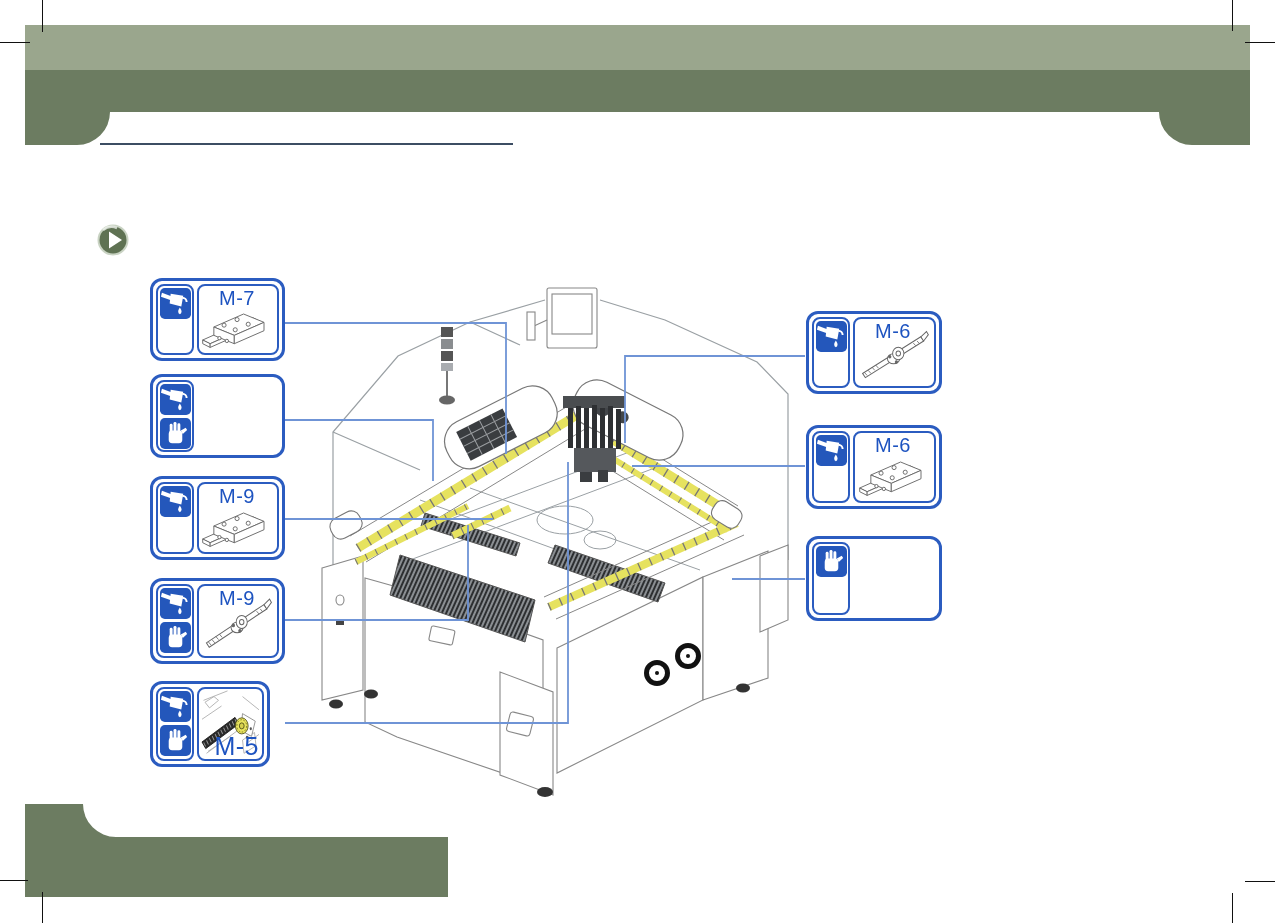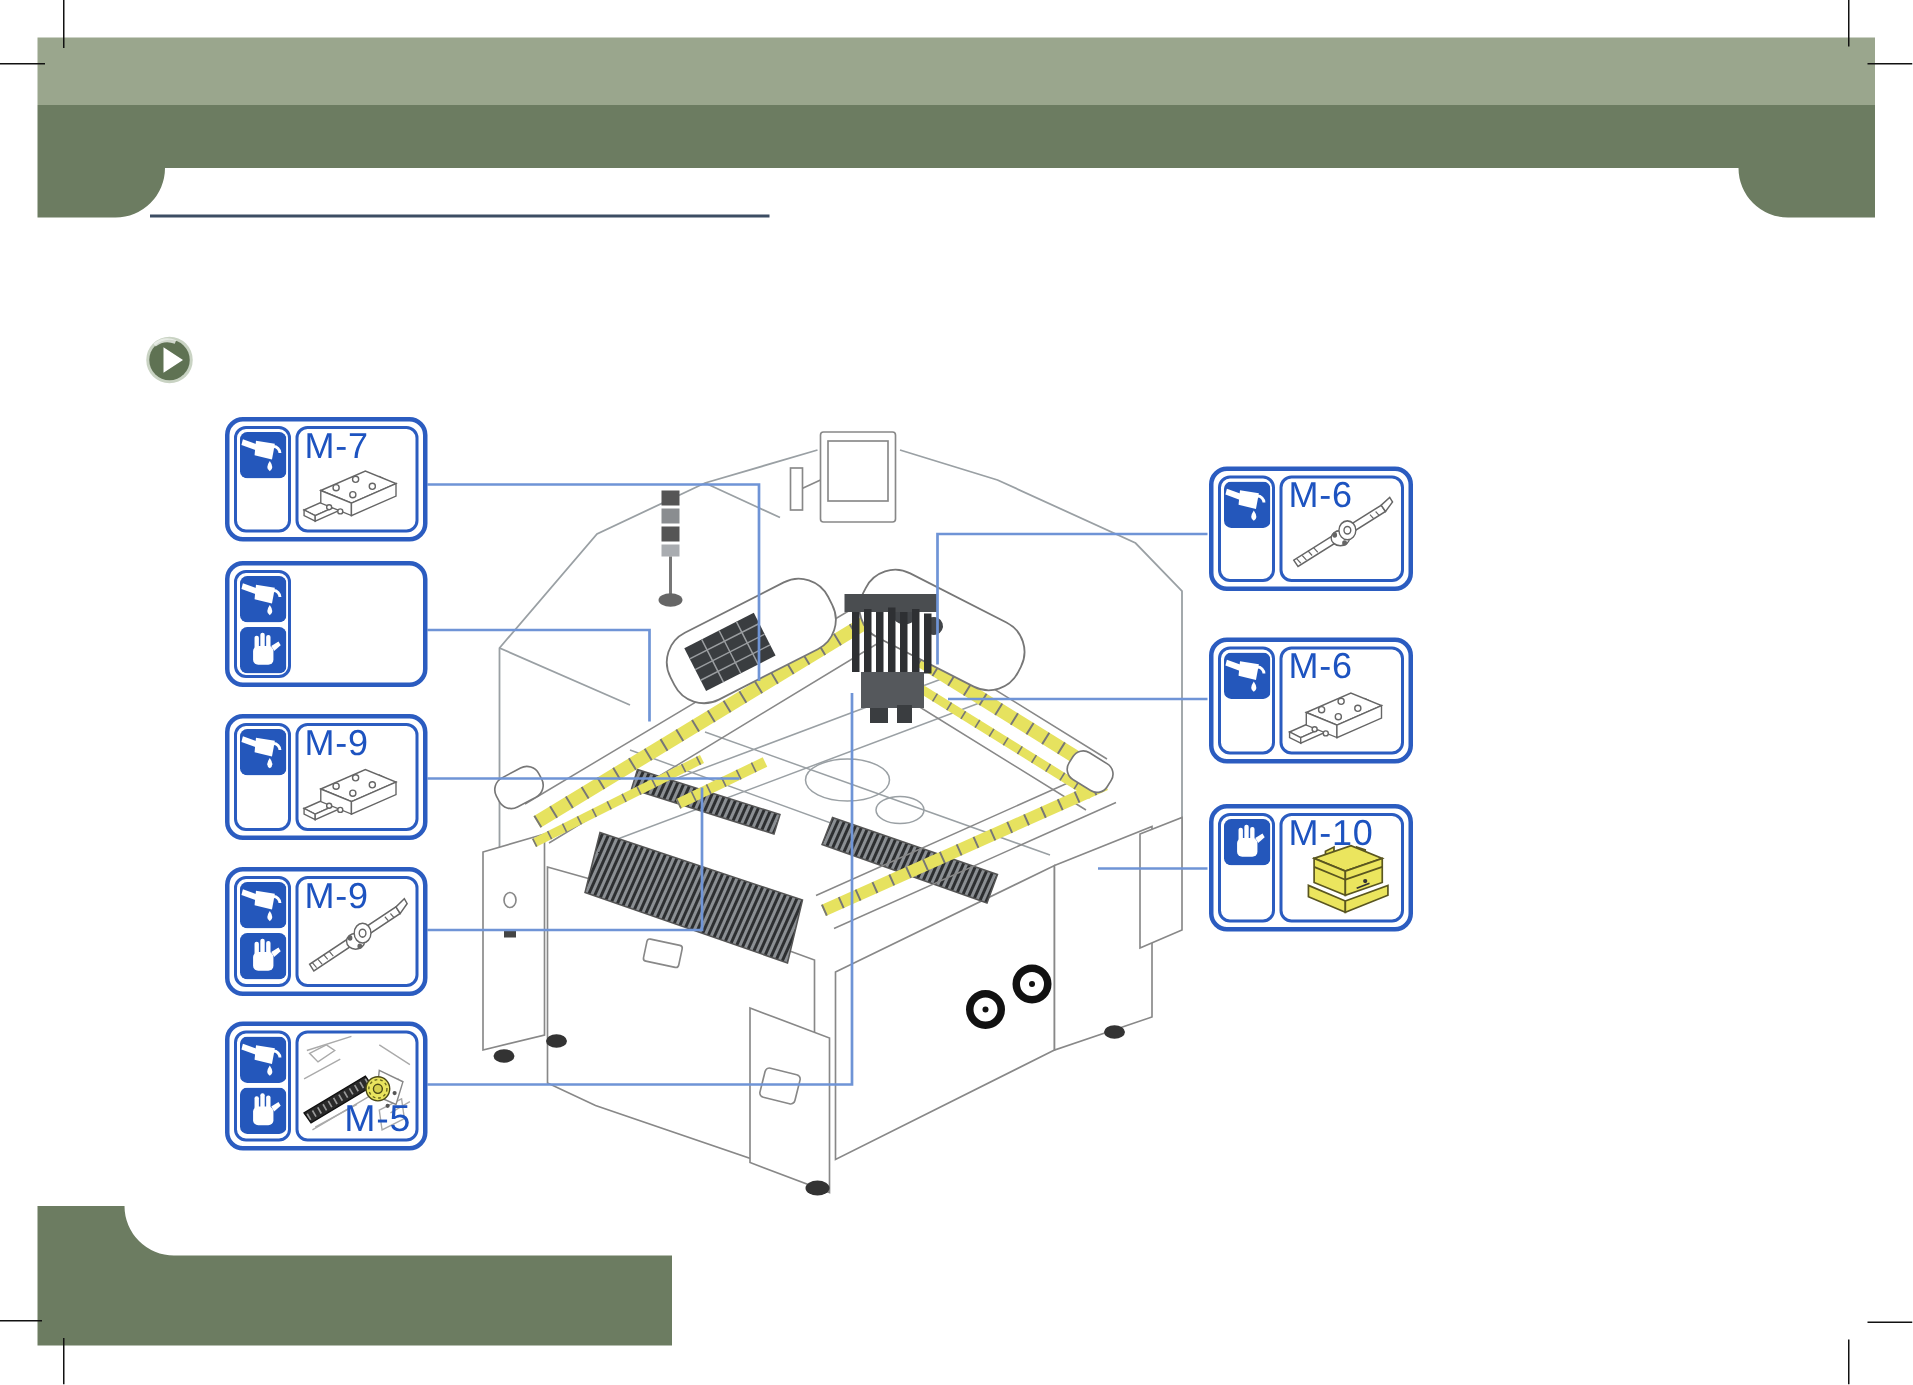--- a/index.html
+++ b/index.html
@@ -19,31 +19,31 @@
 
   
   .callout{position:absolute;border:3px solid #2b5cc0;border-radius:12px;
            background:#fff;display:flex;padding:3px;gap:3px;box-sizing:border-box;}
   .icol{width:38px;border:2px solid #2b5cc0;border-radius:8px;background:#fff;
         display:flex;flex-direction:column;align-items:center;padding:2px 0;gap:3px;
         box-sizing:border-box;}
   .pict{width:31px;height:31px;flex:0 0 auto;}
   .cbody{flex:1;border:2px solid #2b5cc0;border-radius:8px;position:relative;
          overflow:hidden;background:#fff;box-sizing:border-box;}
-  .clabel{position:absolute;top:-3px;left:4px;font-size:24px;line-height:30px;
+  .clabel{position:absolute;top:-3px;left:20px;font-size:20px;line-height:30px;
           color:#1d53c0;letter-spacing:.5px;white-space:nowrap;}
   .part{position:absolute;bottom:1px;left:50%;transform:translateX(-50%);}
   .part.fill{inset:0;left:0;transform:none;width:100%;height:100%;}
   .clabel.br{top:auto;left:auto;bottom:-2px;right:3px;font-size:25px;}
 
   .c-m7 {left:150px;top:278px;width:135px;height:83px;}
   .c-m8 {left:150px;top:374px;width:135px;height:84px;}
   .c-m9a{left:150px;top:476px;width:135px;height:84px;}
   .c-m9b{left:150px;top:578px;width:135px;height:86px;}
-  .c-m5 {left:150px;top:681px;width:135px;height:86px;}
+  .c-m5 {left:150px;top:681px;width:120px;height:86px;}
   .c-m6a{left:806px;top:311px;width:136px;height:83px;}
   .c-m6b{left:806px;top:425px;width:136px;height:84px;}
   .c-m10{left:806px;top:536px;width:136px;height:85px;}
 
   svg{display:block;}
 </style>
 </head>
 <body>
 
 <svg width="0" height="0" style="position:absolute">
@@ -386,19 +386,13 @@
     <span class="clabel">M-6</span>
   </div>
 </div>
 
 <div class="callout c-m10">
   <div class="icol">
     <svg class="pict">
         <use href="#icon-grease"></use>
       </svg>
   </div>
-  <div class="cbody">
-    <svg class="part" width="80" height="53" viewBox="0 0 84 56">
-        <use href="#part-grease-unit"></use>
-      </svg>
-    <span class="clabel">M-10</span>
-  </div>
 </div>
 
 </body></html>

